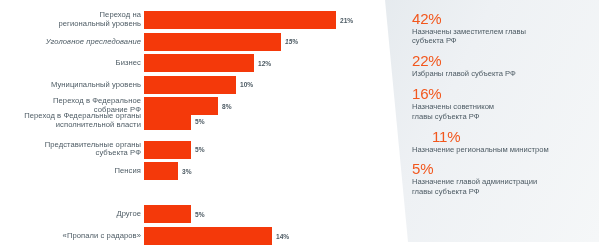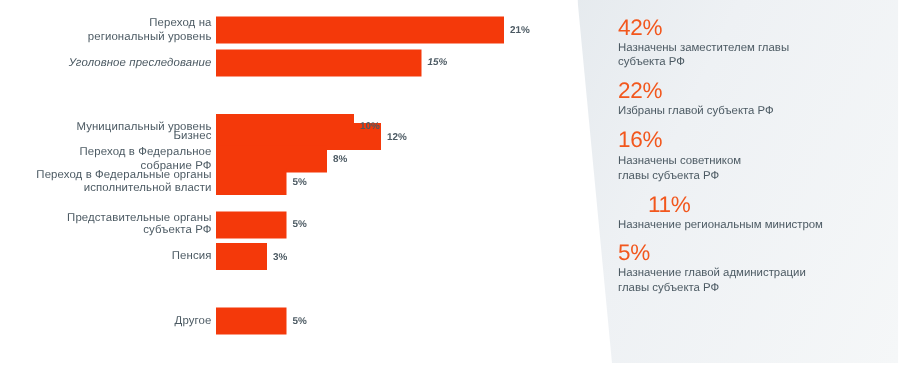--- a/index.html
+++ b/index.html
@@ -89,21 +89,21 @@
           <div class="bar-value">21%</div>
         </div>
       </div>
       <div class="row" style="top: 32.6px; font-style: italic;">
         <div class="row-label">Уголовное преследование</div>
         <div class="bar-wrap">
           <div class="bar" style="width: 137px; background: rgb(244, 57, 10);"></div>
           <div class="bar-value">15%</div>
         </div>
       </div>
-      <div class="row" style="top: 54.2px; margin-top: 28px;">
+      <div class="row" style="top: 54.2px;">
         <div class="row-label">Бизнес</div>
         <div class="bar-wrap">
           <div class="bar" style="width: 110px; background: rgb(244, 57, 10);"></div>
           <div class="bar-value">12%</div>
         </div>
       </div>
       <div class="row" style="top: 97.4px;">
         <div class="row-label">Переход в Федеральное
 собрание РФ</div>
         <div class="bar-wrap">
@@ -141,20 +141,27 @@
           <div class="bar-value">3%</div>
         </div>
       </div>
       <div class="row" style="top: 205.4px;">
         <div class="row-label">Другое</div>
         <div class="bar-wrap">
           <div class="bar" style="width: 47px; background: rgb(244, 57, 10);"></div>
           <div class="bar-value">5%</div>
         </div>
       </div>
+      <div class="row" style="top: 227px;">
+        <div class="row-label">«Пропали с радаров»</div>
+        <div class="bar-wrap">
+          <div class="bar" style="width: 128px; background: rgb(244, 57, 10);"></div>
+          <div class="bar-value">14%</div>
+        </div>
+      </div>
     </div>
 
   <div class="panel">
     <div class="panel-inner" id="stats">
         <div class="stat">
           <div class="stat-pct" style="color: rgb(242, 87, 29);">42%</div>
           <div class="stat-desc">Назначены заместителем  главы
 субъекта РФ</div>
         </div>
         <div class="stat">

